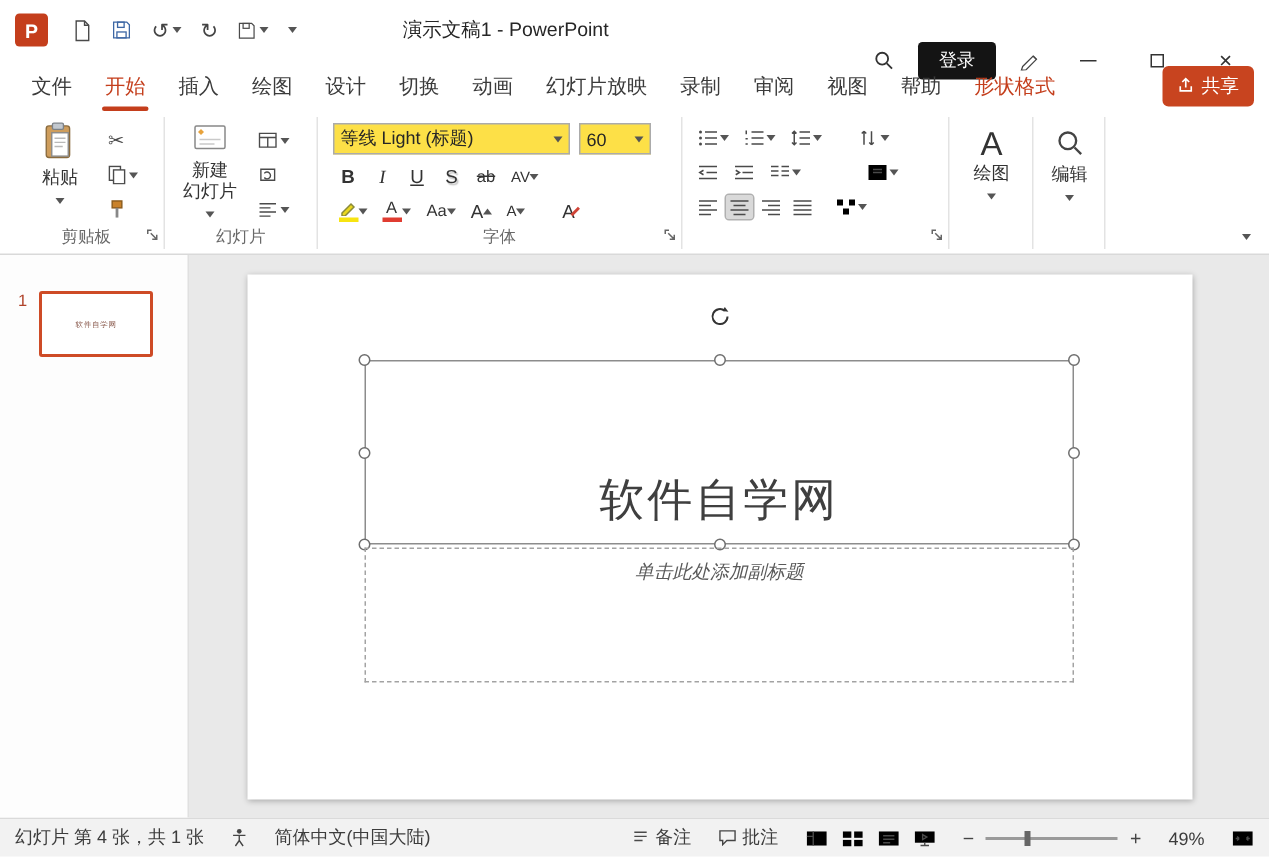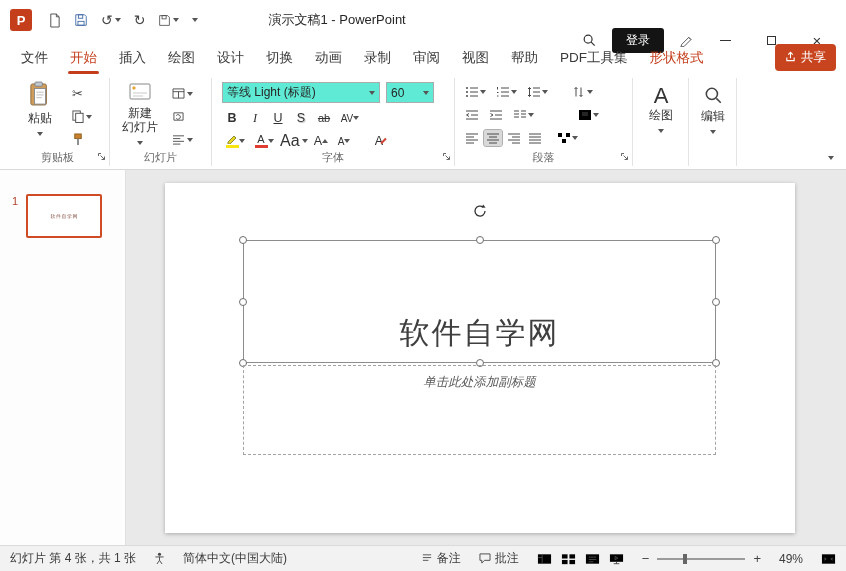--- a/index.html
+++ b/index.html
@@ -38,21 +38,21 @@
 
   
   .ribbon { position:relative; height:95px; background:#fff; border-bottom:1px solid #D9D9D9; }
   .rgroup { position:absolute; top:3px; bottom:3px; border-right:1px solid #E3E3E3; }
   .glabel { position:absolute; bottom:1px; left:0; right:0; text-align:center; font-size:11px; color:#696969; }
   .launcher { position:absolute; bottom:2px; right:3px; background:none; border:none; }
   .bigbtn { position:absolute; text-align:center; font-size:12px; color:#333; background:none; border:none; }
   .bigbtn .lbl { display:block; line-height:14px; }
   .minicol { position:absolute; display:flex; flex-direction:column; gap:8px; }
   .minibtn { background:none; border:none; font-size:13px; color:#4a4a4a; display:flex; align-items:center; gap:2px; height:15px; }
-  .combo { position:absolute; height:21px; border:1px solid #ABABAB; background:#5eead4; display:flex;
+  .combo { position:absolute; height:21px; border:1px solid #ABABAB; background:#fde047; display:flex;
     align-items:center; padding:0 4px; font-size:12px; color:#262626; justify-content:space-between; }
   .fbtn { background:none; border:none; font-size:12.5px; color:#333; width:20px; height:20px;
     display:inline-flex; align-items:center; justify-content:center; }
   .frow { position:absolute; display:flex; align-items:center; gap:3px; }
   .bold { font-weight:bold; }
   .ital { font-style:italic; font-family:"Liberation Serif","DejaVu Serif",serif; }
   .und  { text-decoration:underline; }
   .shad { text-shadow:1px 1px 1px #bbb; }
   .strk { text-decoration:line-through; font-size:11px; }
   .colstack { display:flex; flex-direction:column; align-items:center; line-height:10px; }
@@ -163,25 +163,25 @@
   </div>
 
   <div class="tabsrow">
     <div class="tab">文件</div>
     <div class="tab active">开始</div>
     <div class="tab">插入</div>
     <div class="tab">绘图</div>
     <div class="tab">设计</div>
     <div class="tab">切换</div>
     <div class="tab">动画</div>
+    <div class="tab">幻灯片放映</div>
     <div class="tab">录制</div>
     <div class="tab">审阅</div>
     <div class="tab">视图</div>
     <div class="tab">帮助</div>
-    <div class="tab">PDF工具集</div>
     <div class="tab contextual">形状格式</div>
     <button class="share-btn">
       <span>
         <svg width="11" height="11" viewBox="0 0 12 12">
             <path d="M6 8V1.5M3.5 4L6 1.5 8.5 4" fill="none" stroke="#fff" stroke-width="1.2"></path>
             <path d="M2 7v3.5h8V7" fill="none" stroke="#fff" stroke-width="1.2"></path>
           </svg>
       </span>
       <span>共享</span>
 
@@ -291,21 +291,21 @@
           </span>
           <span class="chv"></span>
         </button>
         <button class="fbtn" style="width:26px;">
           <span class="colstack">
             <span style="font-size:11px; line-height:9px;">A</span>
             <span class="bar" style="background:#E03C31;"></span>
           </span>
           <span class="chv"></span>
         </button>
-        <button class="fbtn" style="width:28px; font-size:16px;justify-content:space-between;">
+        <button class="fbtn" style="width:28px; font-size:11px;">
           <span>Aa</span>
           <span class="chv"></span>
         </button>
         <button class="fbtn">
           <span>A</span>
             <span class="chv up"></span>
         </button>
         <button class="fbtn">
           <span style="font-size:10px;">A</span>
             <span class="chv"></span>
@@ -401,21 +401,20 @@
         </button>
         <button class="pbtn" style="margin-left:8px;">
           <svg class="lineico" width="14" height="12" viewBox="0 0 14 12">
               <rect x="1" y="1" width="4" height="4"></rect>
               <rect x="9" y="1" width="4" height="4"></rect>
               <rect x="5" y="7" width="4" height="4"></rect>
             </svg>
           <span class="chv"></span>
         </button>
       </div>
-      <span class="glabel">段落</span>
       <button class="launcher">
         <svg width="9" height="9" viewBox="0 0 9 9">
             <path d="M1.5 4V1.5H4M3.5 3.5L7.5 7.5M7.5 4.5v3h-3" fill="none" stroke="#666"></path>
           </svg>
       </button>
     </div>
 
     <div class="rgroup" style="left:633px; width:56px;">
       <button class="bigbtn" style="left:6px; top:6px; width:44px;">
         <span style="font-size:22px; color:#333; display:block; line-height:24px;">A</span>

